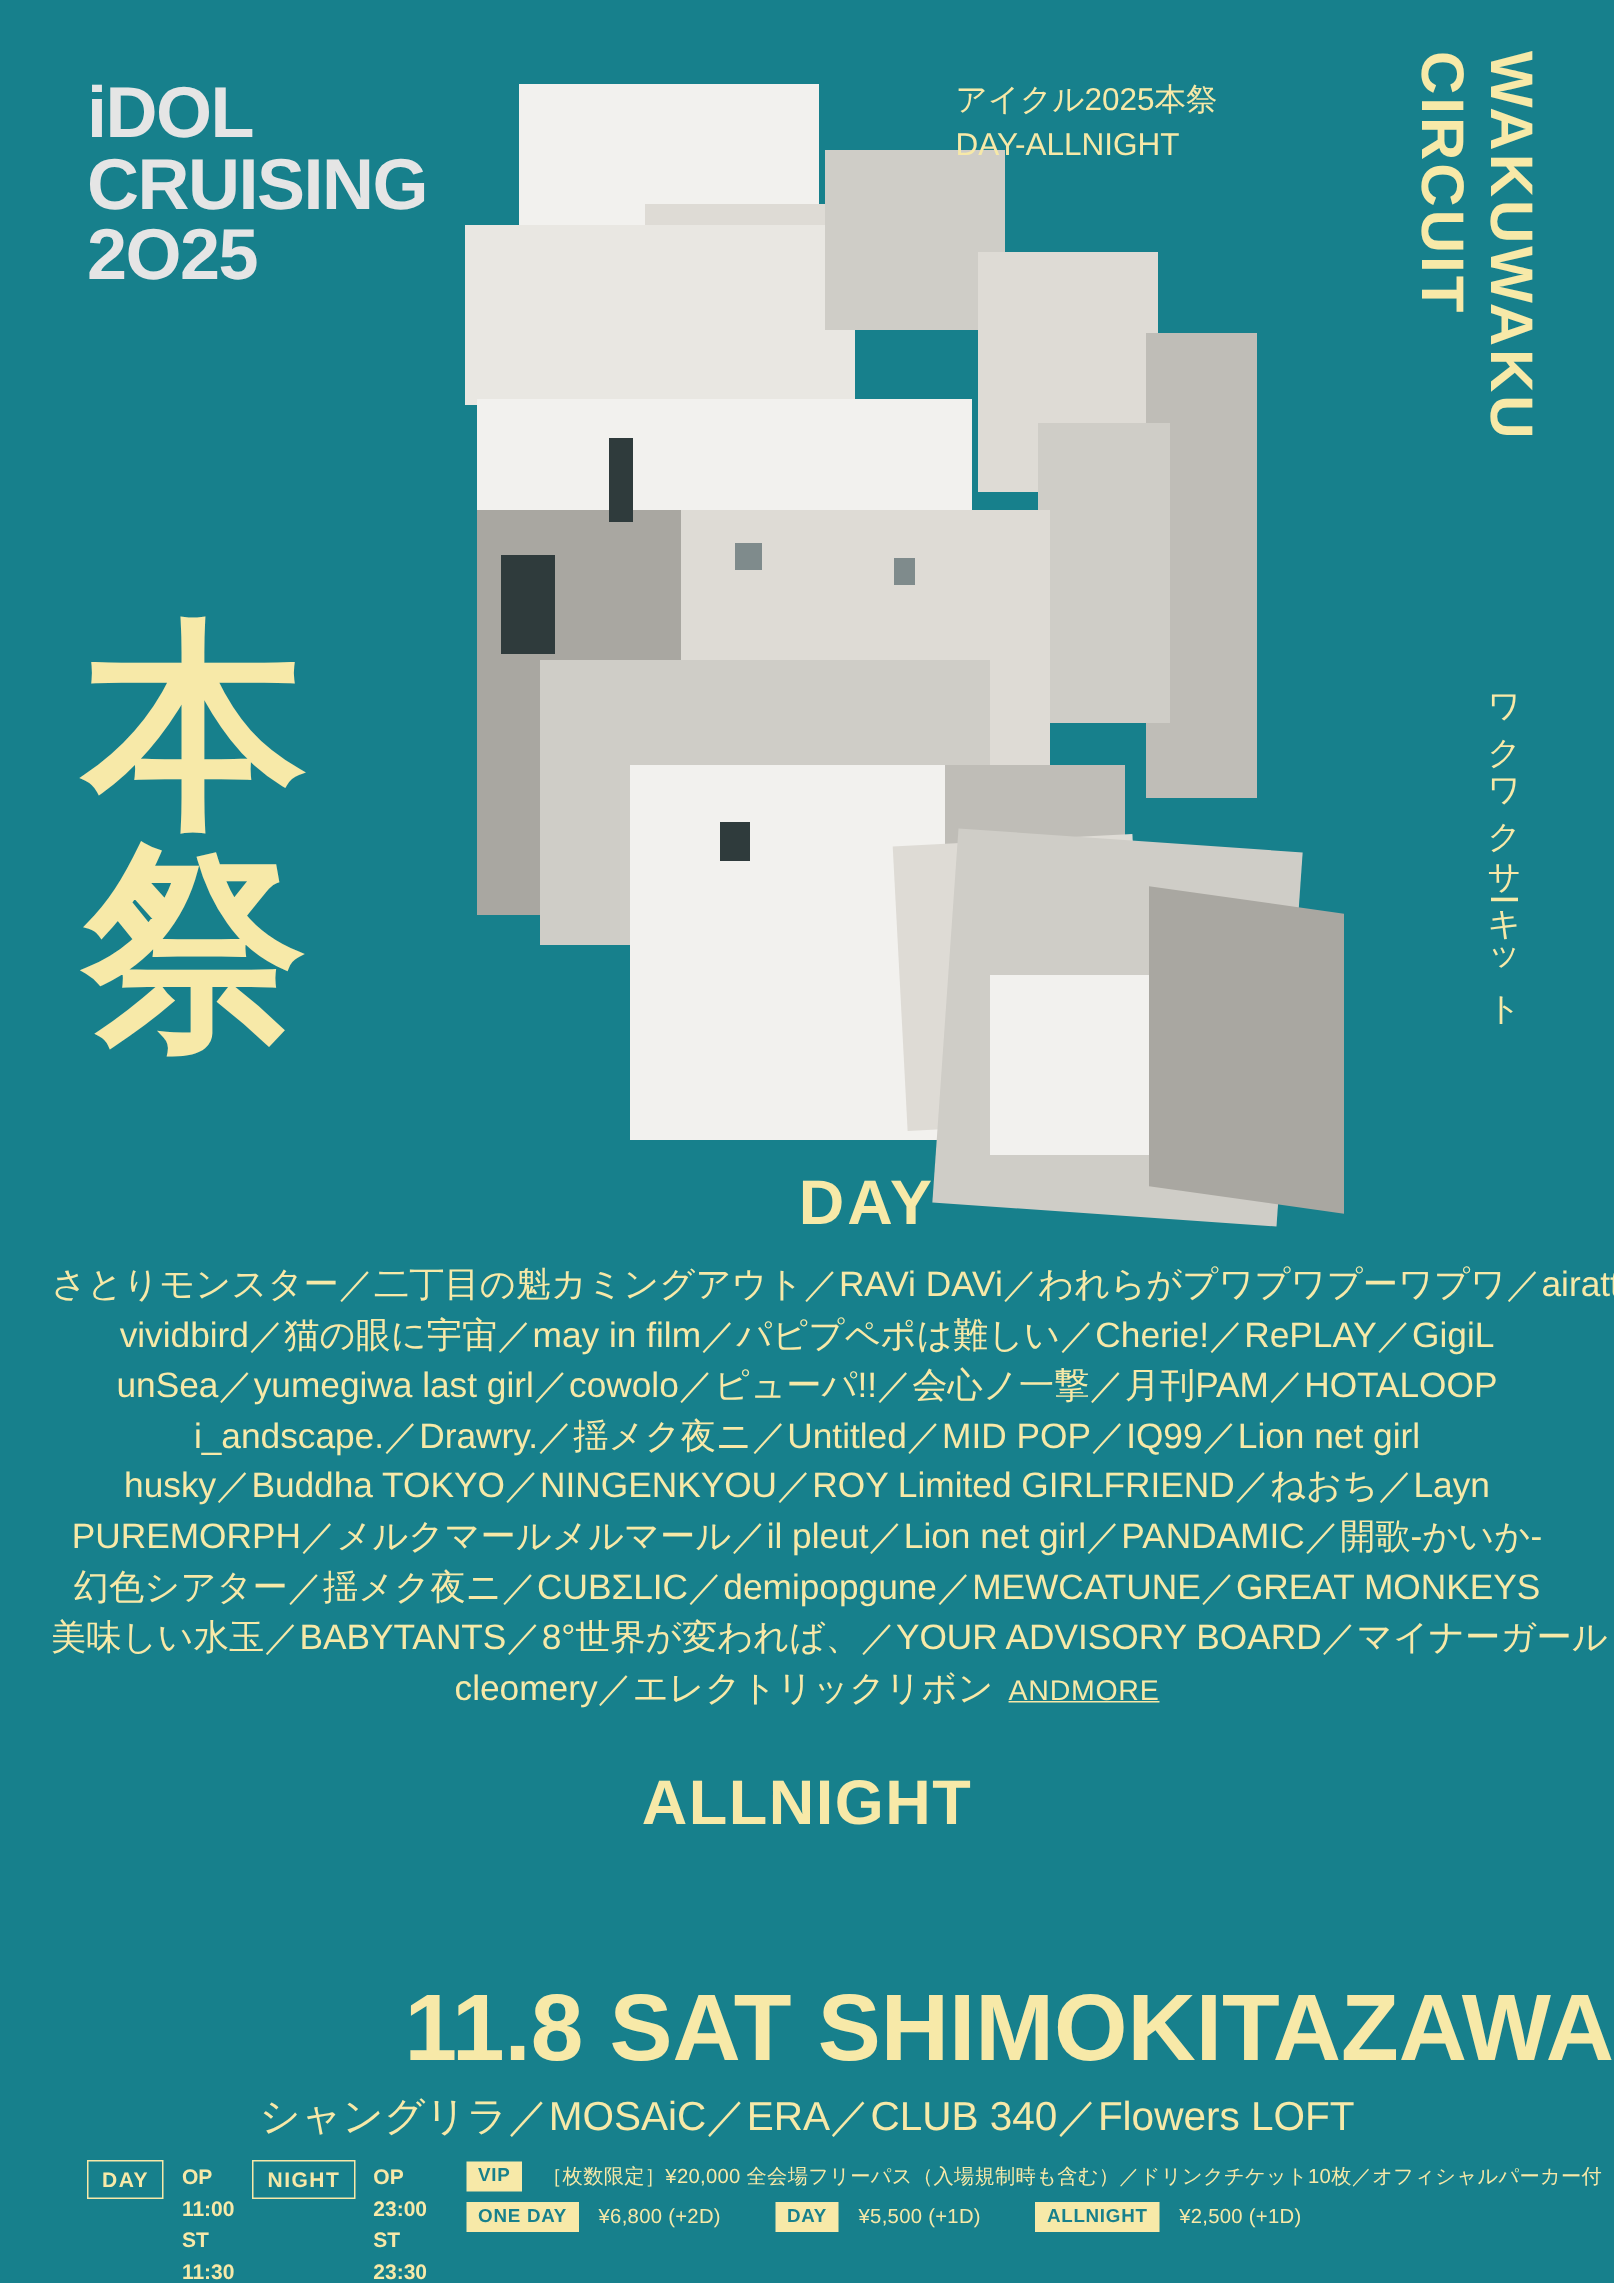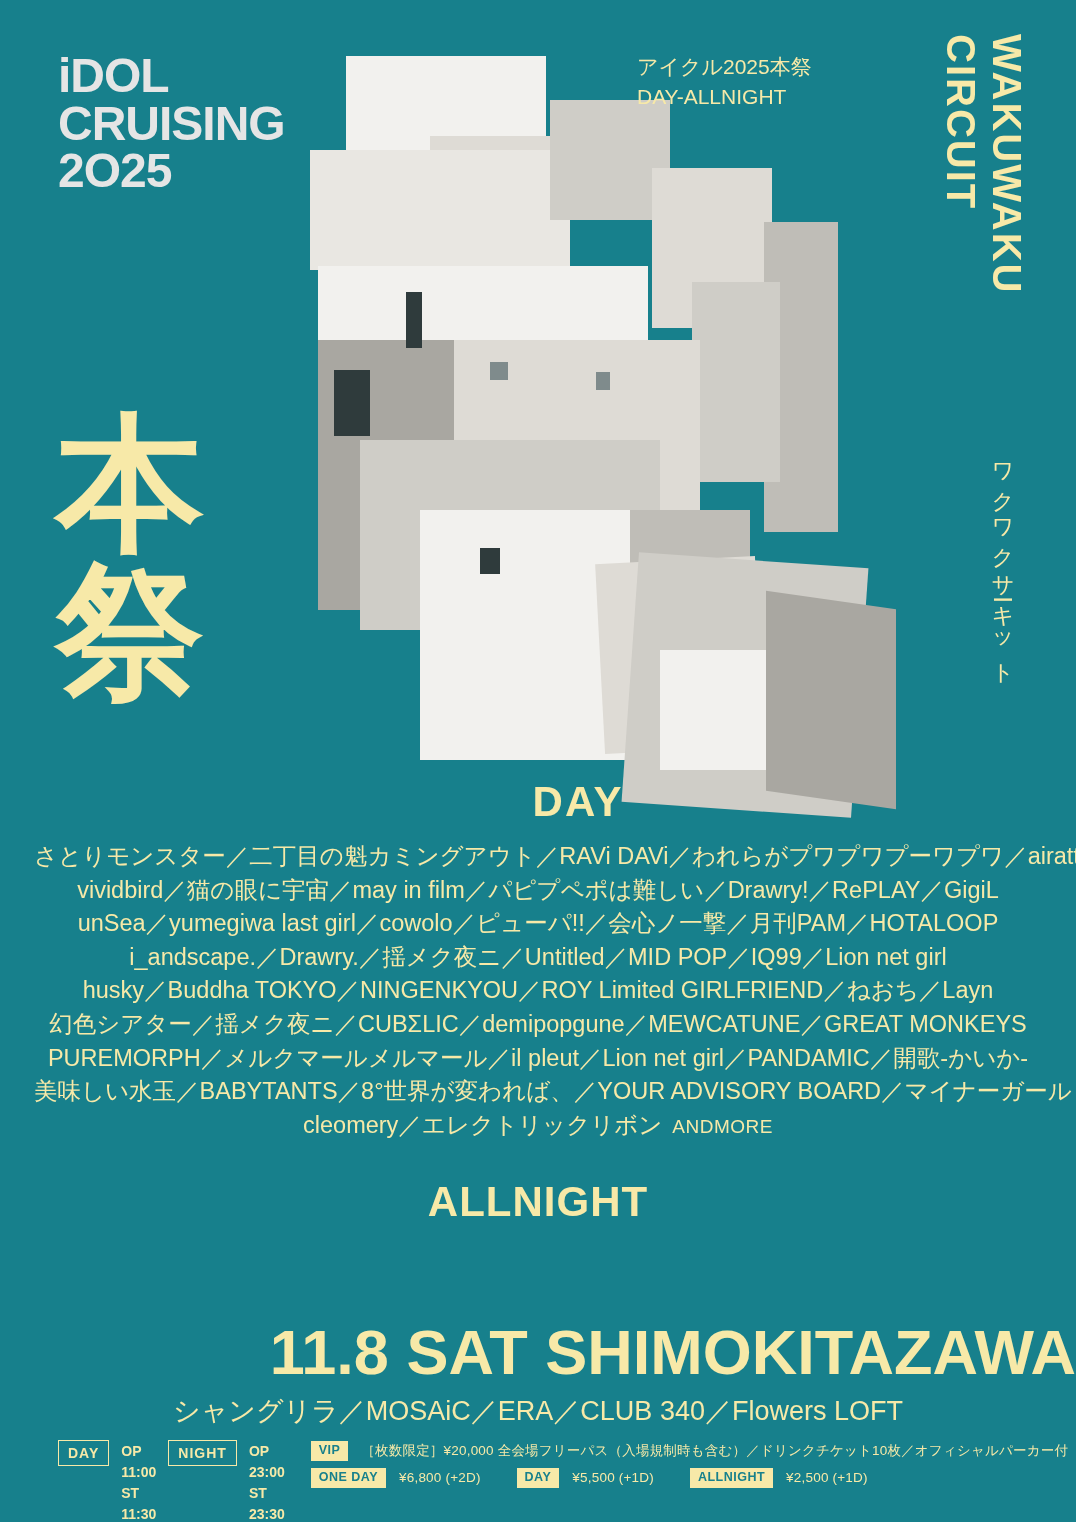--- a/index.html
+++ b/index.html
@@ -118,20 +118,21 @@
     left: 34px;
     right: 34px;
     top: 840px;
     text-align: center;
     font-size: 23.5px;
     line-height: 1.43;
     color: #f7e9a8;
   }
   .lineup .row { white-space: nowrap; }
   .andmore {
+    text-decoration: underline;
     font-size: 19px;
     letter-spacing: 0.5px;
     margin-left: 10px;
   }
 
   .allnight-title {
     position: absolute;
     left: 0; right: 0;
     top: 1178px;
     text-align: center;
@@ -267,26 +268,26 @@
 DAY-ALLNIGHT</div>
 
   <div class="vert-en">WAKUWAKU
 CIRCUIT</div>
   <div class="vert-jp">ワクワクサーキット</div>
 
   <div class="day-title">DAY</div>
 
   <div class="lineup">
     <div class="row">さとりモンスター／二丁目の魁カミングアウト／RAVi DAVi／われらがプワプワプーワプワ／airattic</div>
-    <div class="row">vividbird／猫の眼に宇宙／may in film／パピプペポは難しい／Drawry!／RePLAY／GigiL</div>
+    <div class="row">vividbird／猫の眼に宇宙／may in film／パピプペポは難しい／Cherie!／RePLAY／GigiL</div>
     <div class="row">unSea／yumegiwa last girl／cowolo／ピューパ!!／会心ノ一撃／月刊PAM／HOTALOOP</div>
     <div class="row">i_andscape.／Drawry.／揺メク夜ニ／Untitled／MID POP／IQ99／Lion net girl</div>
     <div class="row">husky／Buddha TOKYO／NINGENKYOU／ROY Limited GIRLFRIEND／ねおち／Layn</div>
+    <div class="row">PUREMORPH／メルクマールメルマール／il pleut／Lion net girl／PANDAMIC／開歌-かいか-</div>
     <div class="row">幻色シアター／揺メク夜ニ／CUBΣLIC／demipopgune／MEWCATUNE／GREAT MONKEYS</div>
-    <div class="row">PUREMORPH／メルクマールメルマール／il pleut／Lion net girl／PANDAMIC／開歌-かいか-</div>
     <div class="row">美味しい水玉／BABYTANTS／8°世界が変われば、／YOUR ADVISORY BOARD／マイナーガール</div>
     <div class="row">
       <span>cleomery／エレクトリックリボン</span><span class="andmore">ANDMORE</span>
     </div>
   </div>
 
   <div class="allnight-title">ALLNIGHT</div>
 
   <div class="date-line">11.8 SAT SHIMOKITAZAWA</div>
   <div class="venues">シャングリラ／MOSAiC／ERA／CLUB 340／Flowers LOFT</div>

